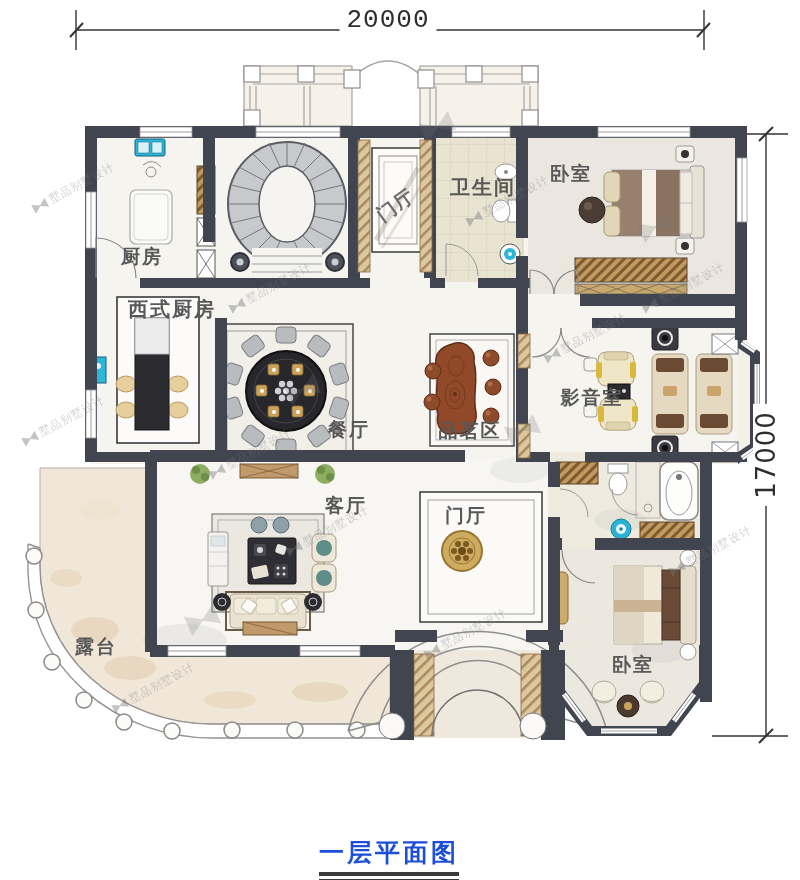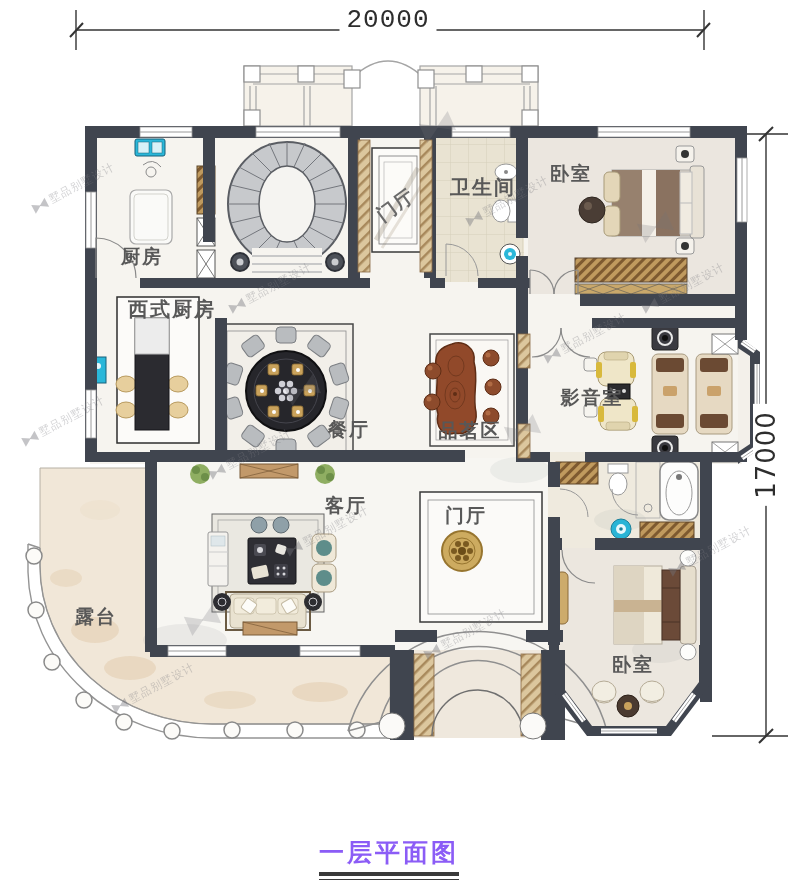--- a/index.html
+++ b/index.html
@@ -7,21 +7,21 @@
          font-family:"DejaVu Sans",sans-serif;}
   #plan-svg{position:absolute;left:0;top:0;}
   .room-label{position:absolute;transform:translate(-50%,-50%);
     font:600 19px/1 "DejaVu Sans",sans-serif;color:#585858;letter-spacing:2px;white-space:nowrap;}
   .room-label.small{font-size:20px;font-family:Liberation Mono, monospace;}
   .room-label.rot{transform:translate(-50%,-50%) rotate(-36deg);color:#6a6a6a;}
   .dim-label{position:absolute;transform:translate(-50%,-50%);background:#fff;padding:0 7px;
     font:400 26px/1 "DejaVu Sans",sans-serif;color:#2d2d2d;letter-spacing:1px;}
   .dim-label.vert{transform:translate(-50%,-50%) rotate(-90deg);}
   .plan-title{position:absolute;left:389px;top:840px;transform:translateX(-50%);text-align:center;}
-  .plan-title .t{font:700 25px/1 "DejaVu Sans",sans-serif;color:#8b5cf6;letter-spacing:3px;}
+  .plan-title .t{font:700 25px/1 "DejaVu Sans",sans-serif;color:#1d4ed8;letter-spacing:3px;}
   .plan-title .u1{height:4px;background:#3a3a3a;margin-top:7px;}
   .plan-title .u2{height:2px;background:#3a3a3a;margin-top:3px;}
   .wm{position:absolute;display:flex;align-items:center;gap:4px;
     transform:rotate(-28deg);color:rgba(122,122,128,.34);
     font:400 11px/1 "DejaVu Sans",sans-serif;letter-spacing:1px;pointer-events:none;white-space:nowrap;}
   .fly{display:inline-block;width:15px;height:10px;position:relative;flex:none;}
   .fly::before{content:"";position:absolute;left:0;top:0;border-style:solid;
     border-width:5px 0 5px 8px;border-color:transparent transparent transparent rgba(115,115,122,.42);}
   .fly::after{content:"";position:absolute;right:0;top:0;border-style:solid;
     border-width:5px 8px 5px 0;border-color:transparent rgba(115,115,122,.42) transparent transparent;}
@@ -573,21 +573,21 @@
 <div class="room-label" style="left:142px;top:256px;">厨房</div>
 <div class="room-label small" style="left:172px;top:311px;">西式厨房</div>
 <div class="room-label rot" style="left:396px;top:205px;">门厅</div>
 <div class="room-label small" style="left:483px;top:189px;">卫生间</div>
 <div class="room-label" style="left:571px;top:173px;">卧室</div>
 <div class="room-label" style="left:349px;top:429px;">餐厅</div>
 <div class="room-label" style="left:431px;top:430px;margin-left:39px;">品茗区</div>
 <div class="room-label" style="left:570px;top:397px;margin-left:22px;">影音室</div>
 <div class="room-label" style="left:346px;top:505px;">客厅</div>
 <div class="room-label" style="left:466px;top:515px;">门厅</div>
-<div class="room-label" style="left:96px;top:616px;">露台</div>
+<div class="room-label" style="left:96px;top:648px;font-family:Liberation Mono, monospace;">露台</div>
 <div class="room-label" style="left:633px;top:664px;">卧室</div>
 
 <div class="wm" style="left:28px;top:182px;">
       <span class="fly"></span>
       <span>墅品别墅设计</span>
     </div>
 <div class="wm" style="left:18px;top:415px;">
       <span class="fly"></span>
       <span>墅品别墅设计</span>
     </div>

